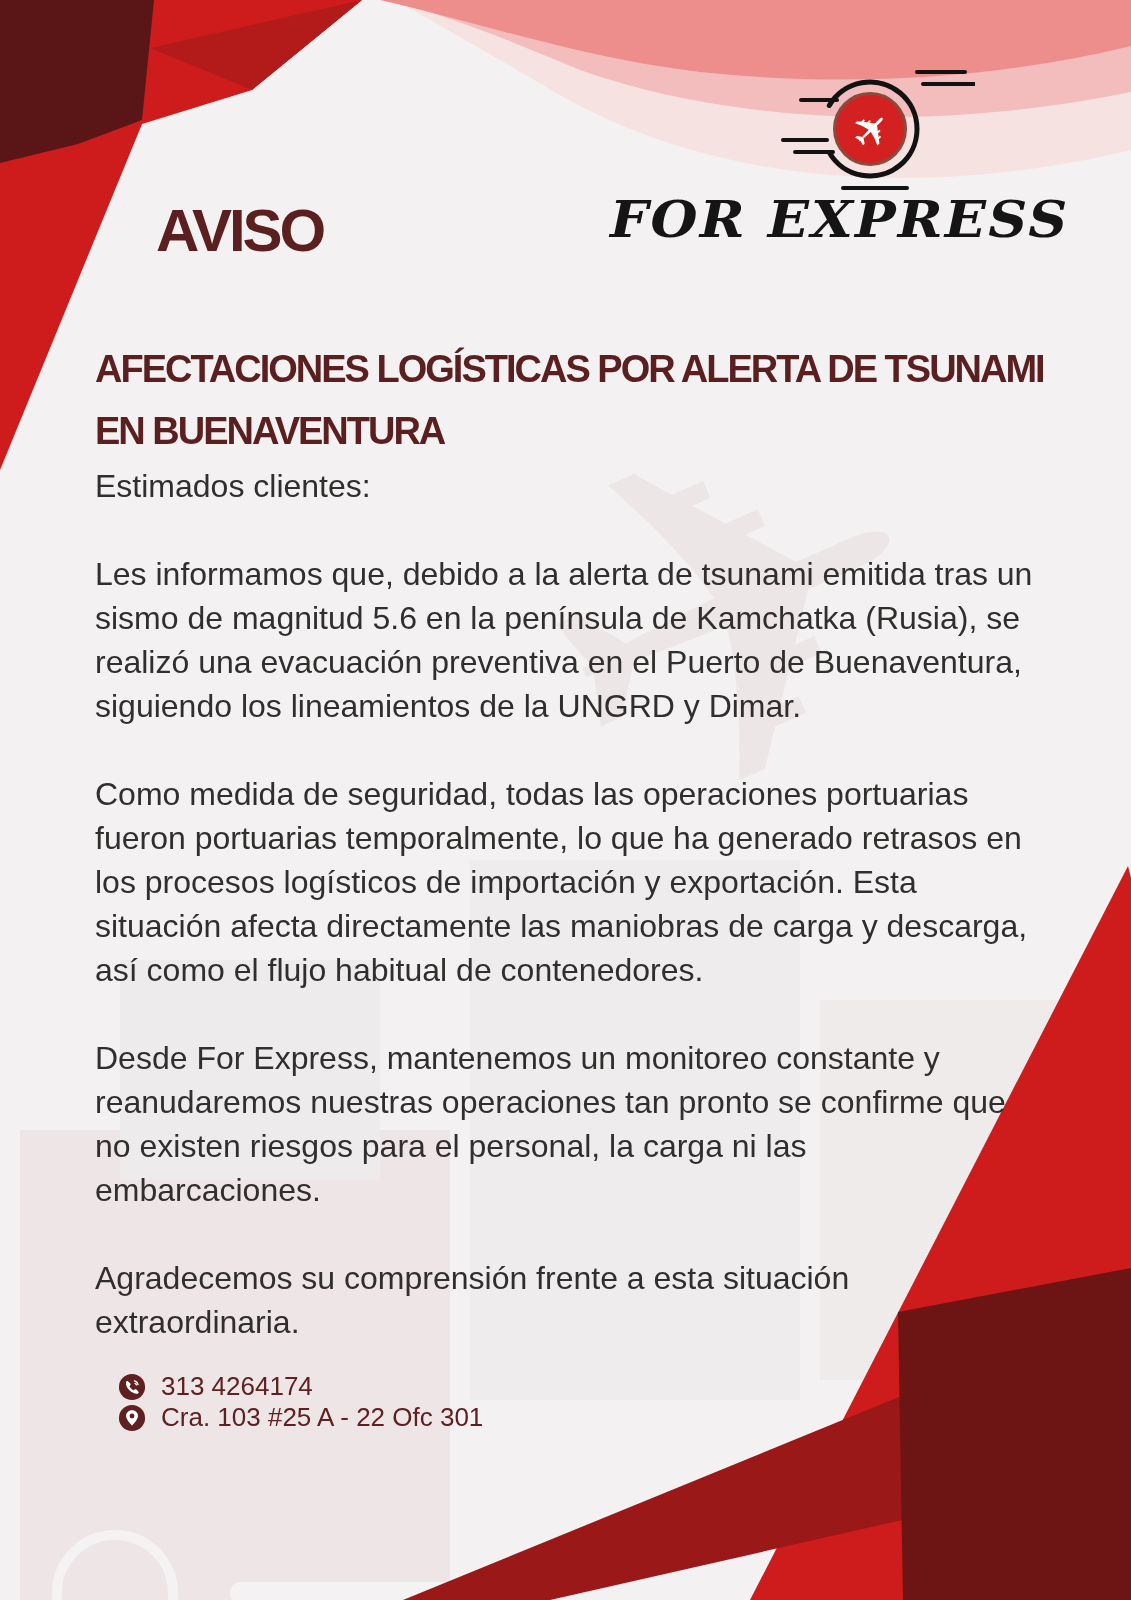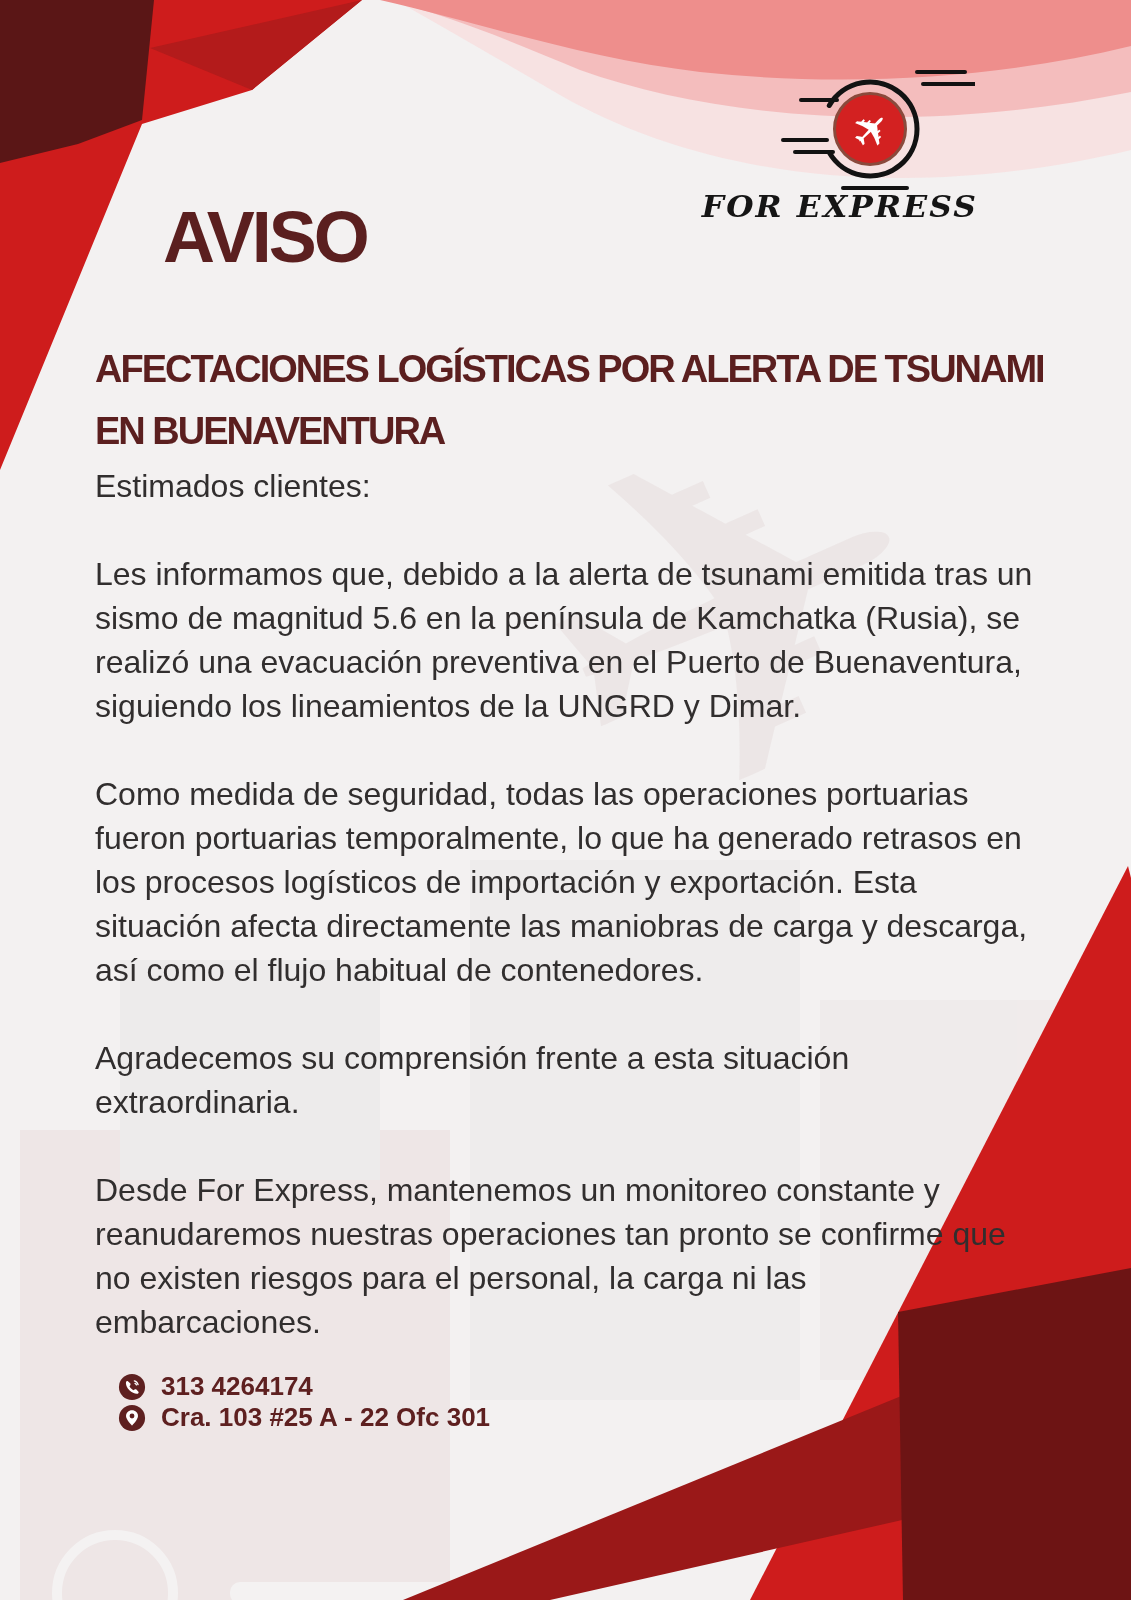--- a/index.html
+++ b/index.html
@@ -19,45 +19,45 @@
     transform:rotate(-24deg);
     line-height:1;
     user-select:none;
   }
   .logo-mark{position:absolute;left:765px;top:52px;}
   .brand{
     position:absolute;left:620px;top:190px;width:440px;
     text-align:center;
     font-family:"DejaVu Serif","Liberation Serif",serif;
     font-style:italic;font-weight:bold;
-    font-size:29px;color:#151515;
+    font-size:50px;color:#151515;
     letter-spacing:2px;
     white-space:nowrap;
   }
   .brand span{display:inline-block;transform:scaleX(1.08);transform-origin:center;}
   .aviso{
-    position:absolute;left:163px;top:196px;
-    font-size:72px;font-weight:bold;letter-spacing:-3px;
+    position:absolute;left:156px;top:196px;
+    font-size:60px;font-weight:bold;letter-spacing:-3px;
     color:#5b1f1f;
   }
   .heading{
     position:absolute;left:95px;top:338px;width:950px;
     font-size:38px;font-weight:bold;letter-spacing:-2px;
     line-height:62px;color:#5b1f1f;
   }
   .body-copy{
     position:absolute;left:95px;top:464px;width:940px;
     font-size:32px;line-height:44px;color:#312e2e;
   }
   .body-copy p{margin:0 0 44px 0;}
   .contact{position:absolute;left:118px;top:1372px;}
   .contact-row{display:flex;align-items:center;gap:15px;height:29px;margin-bottom:2px;}
   .contact-row svg{flex:0 0 auto;}
   .contact-text{
-    font-size:26px;font-weight:bold;color:#5e2020;letter-spacing:0px;
+    font-size:26px;font-weight:normal;color:#5e2020;letter-spacing:0px;
     white-space:nowrap;
   }
 </style>
 </head>
 <body>
 
 <div class="page">
 
   <svg class="decor" viewBox="0 0 1131 1600" xmlns="http://www.w3.org/2000/svg">
 
@@ -107,22 +107,22 @@
   </div>
 
   <div class="aviso">AVISO</div>
 
   <div class="heading">AFECTACIONES LOGÍSTICAS POR ALERTA DE TSUNAMI EN BUENAVENTURA</div>
 
   <div class="body-copy">
     <p>Estimados clientes:</p>
     <p>Les informamos que, debido a la alerta de tsunami emitida tras un sismo de magnitud 5.6 en la península de Kamchatka (Rusia), se realizó una evacuación preventiva en el Puerto de Buenaventura, siguiendo los lineamientos de la UNGRD y Dimar.</p>
     <p>Como medida de seguridad, todas las operaciones portuarias fueron portuarias temporalmente, lo que ha generado retrasos en los procesos logísticos de importación y exportación. Esta situación afecta directamente las maniobras de carga y descarga, así como el flujo habitual de contenedores.</p>
+    <p>Desde For Express, mantenemos un monitoreo constante y reanudaremos nuestras operaciones tan pronto se confirme que no existen riesgos para el personal, la carga ni las embarcaciones.</p>
     <p>Agradecemos su comprensión frente a esta situación extraordinaria.</p>
-    <p>Desde For Express, mantenemos un monitoreo constante y reanudaremos nuestras operaciones tan pronto se confirme que no existen riesgos para el personal, la carga ni las embarcaciones.</p>
   </div>
 
   <div class="contact">
     <div class="contact-row">
       <svg width="28" height="28" viewBox="0 0 30 30">
         <circle cx="15" cy="15" r="14" fill="#5e2020"></circle>
         <path d="M8.6,9.6 c-0.6,2.2 0.8,6.2 3.6,9 c2.8,2.8 6.8,4.2 9,3.6 c0.9-0.3 1.2-1.3 0.7-2 l-2.2-2.4 c-0.5-0.6-1.3-0.6-1.9-0.2 l-1.2,0.9 c-1.6-0.7-3.6-2.7-4.3-4.3 l0.9-1.2 c0.4-0.6 0.4-1.4-0.2-1.9 L10.6,8.9 C9.9,8.4 8.9,8.7 8.6,9.6 Z" fill="#ffffff"></path>
         <path d="M17.5,8.5 a5.5,5.5 0 0 1 4,4" fill="none" stroke="#ffffff" stroke-width="1.4" stroke-linecap="round"></path>
         <path d="M18.2,11.2 a2.6,2.6 0 0 1 1.6,1.6" fill="none" stroke="#ffffff" stroke-width="1.4" stroke-linecap="round"></path>
       </svg>

